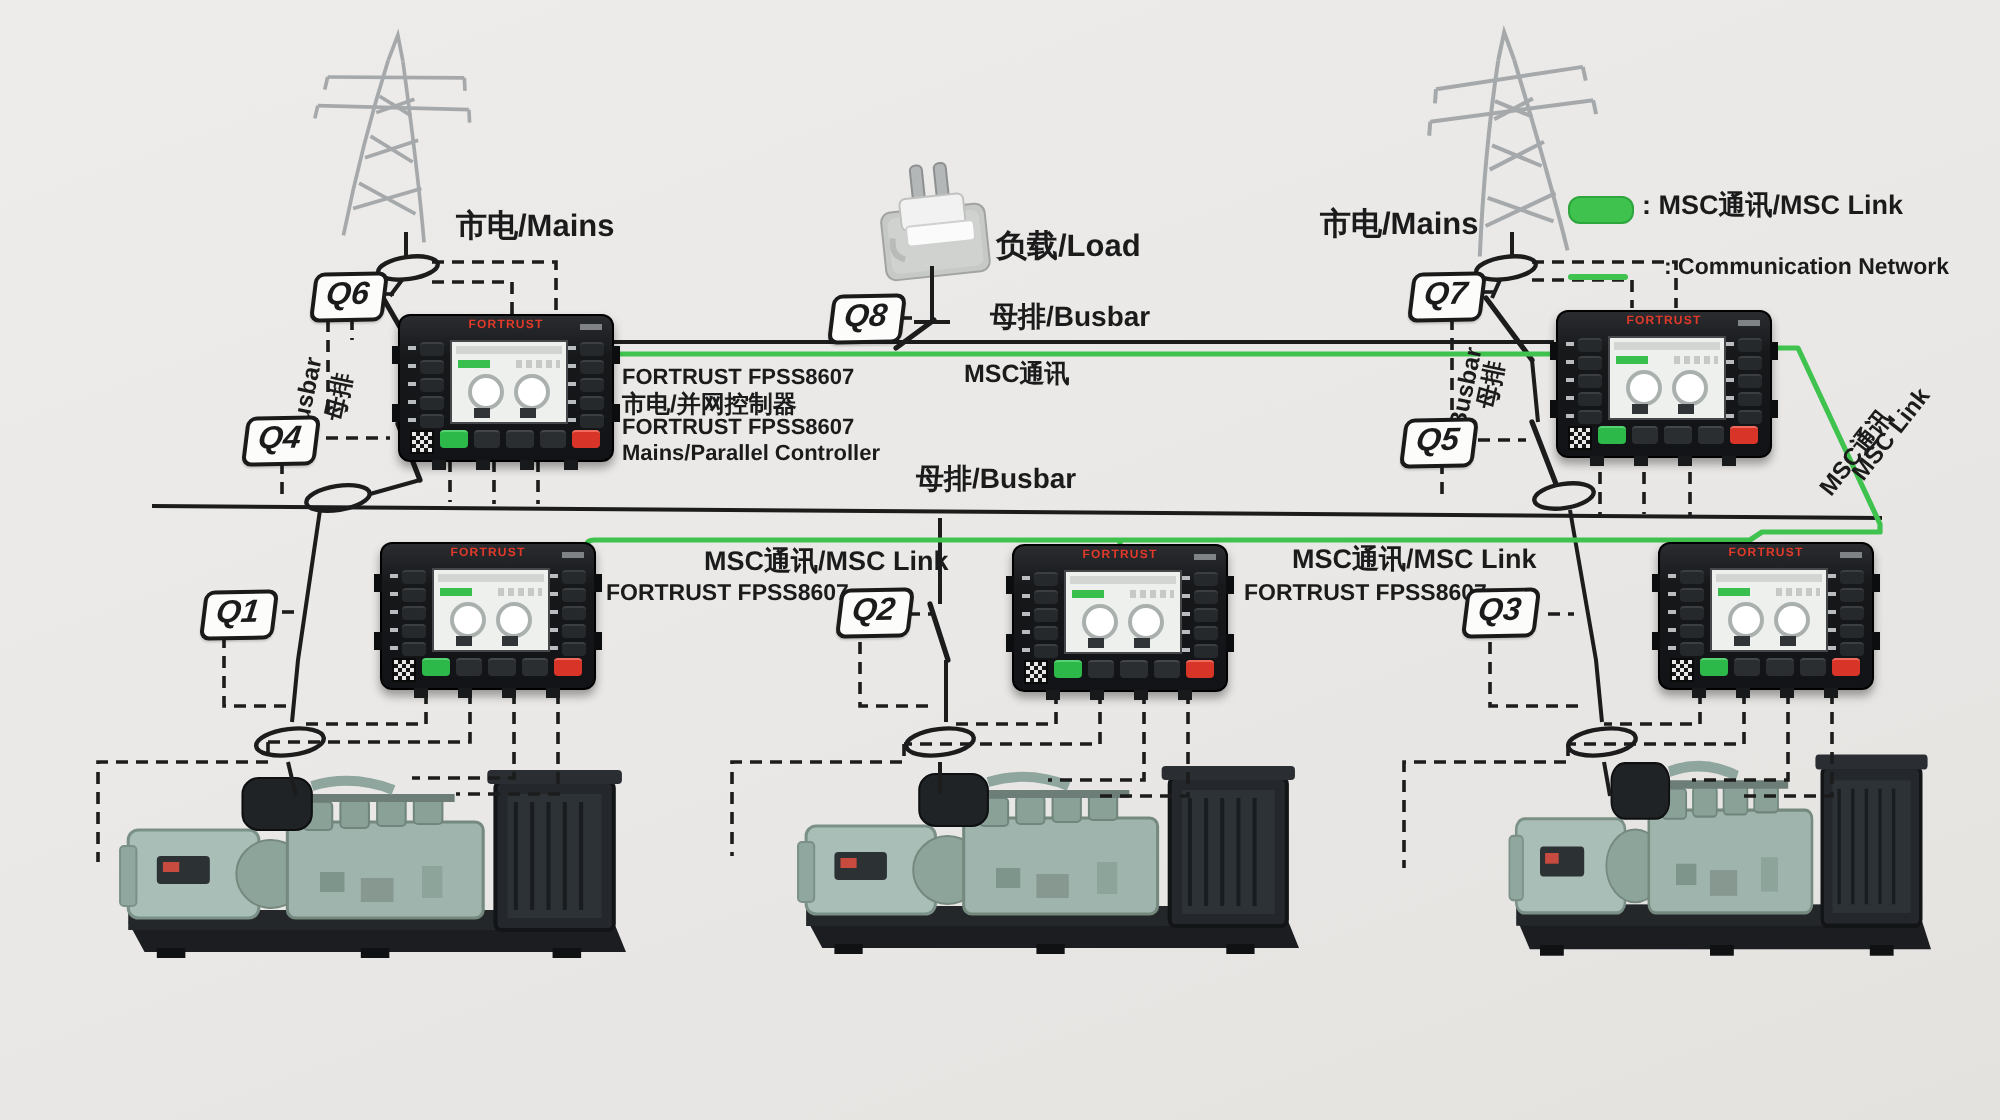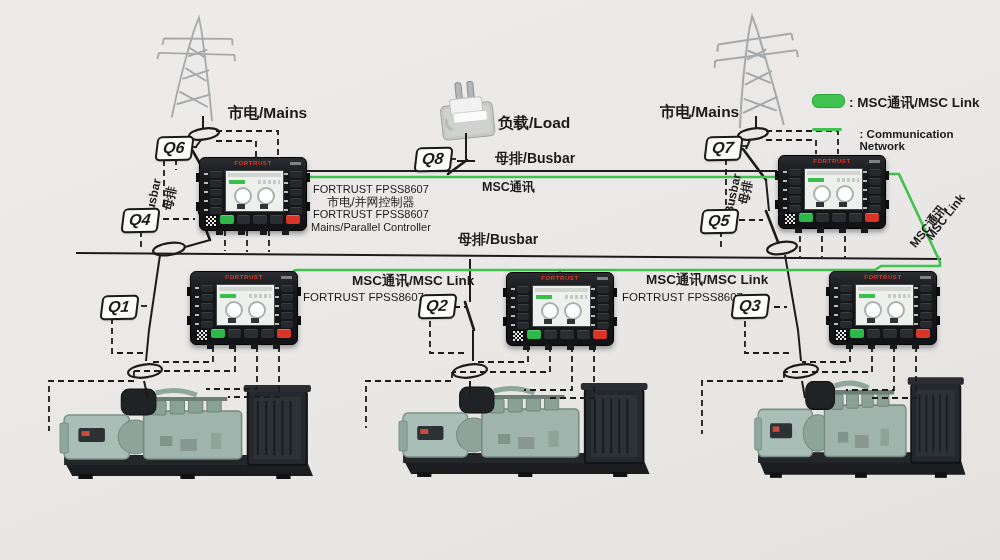--- a/index.html
+++ b/index.html
@@ -8,29 +8,29 @@
     background:linear-gradient(160deg,#edecea 0%,#e9e8e6 55%,#e3e2df 100%);
     font-family:"Liberation Sans","DejaVu Sans",sans-serif;color:#1b1b1b;
   }
   #wires{position:absolute;left:0;top:0;z-index:1;}
   .lbl{position:absolute;z-index:4;font-weight:bold;white-space:nowrap;}
   .lbl-lg{font-size:15.5px;}
   .lbl-md{font-size:14px;}
   .lbl-sm{font-size:12.5px;}
   .genset-lbl{font-size:23px;font-style:italic;letter-spacing:.5px;color:#141414;}
   .vlabel{position:absolute;z-index:2;font-weight:bold;font-size:12px;transform-origin:center;}
-  .caption{position:absolute;z-index:4;font-weight:normal;font-size:11px;line-height:12.5px;white-space:nowrap;text-align:center;}
+  .caption{position:absolute;z-index:4;font-weight:bold;font-size:11px;line-height:12.5px;white-space:nowrap;}
   .caption .cjk{font-size:12px;}
   .qbox{
     position:absolute;z-index:5;border:2px solid #1a1a1a;border-radius:5px;background:#fcfcfb;
     font:italic 700 16px "Liberation Sans","DejaVu Sans",sans-serif;padding:1px 7px 2px 5px;
     transform:skewX(-8deg) rotate(-1deg);box-shadow:0 1px 1px rgba(0,0,0,.15);
   }
   
-  .legend-row{position:absolute;z-index:4;display:flex;align-items:flex-start;gap:4px;margin-left:28px;}
+  .legend-row{position:absolute;z-index:4;display:flex;align-items:flex-end;gap:4px;}
   .sw-bar{width:31px;height:12px;border-radius:6px;background:#3fc24e;border:1px solid #2ea63e;}
   .sw-line{width:30px;height:3px;background:#3fc24e;border-radius:2px;}
   .legend-t1{font-weight:bold;font-size:13.5px;}
   .legend-t2{font-weight:bold;font-size:11.5px;}
   
   .ctrl{position:absolute;z-index:3;width:106px;height:72px;border-radius:6px;
     background:linear-gradient(180deg,#2b2c2f 0%,#17181a 28%,#121316 100%);
     border:1px solid #000;box-shadow:0 3px 5px rgba(0,0,0,.35);}
   .ctrl *{position:absolute;}
   .c-logo{top:2px;left:0;right:0;text-align:center;font-weight:bold;font-size:6px;letter-spacing:.6px;color:#e23a2a;}

